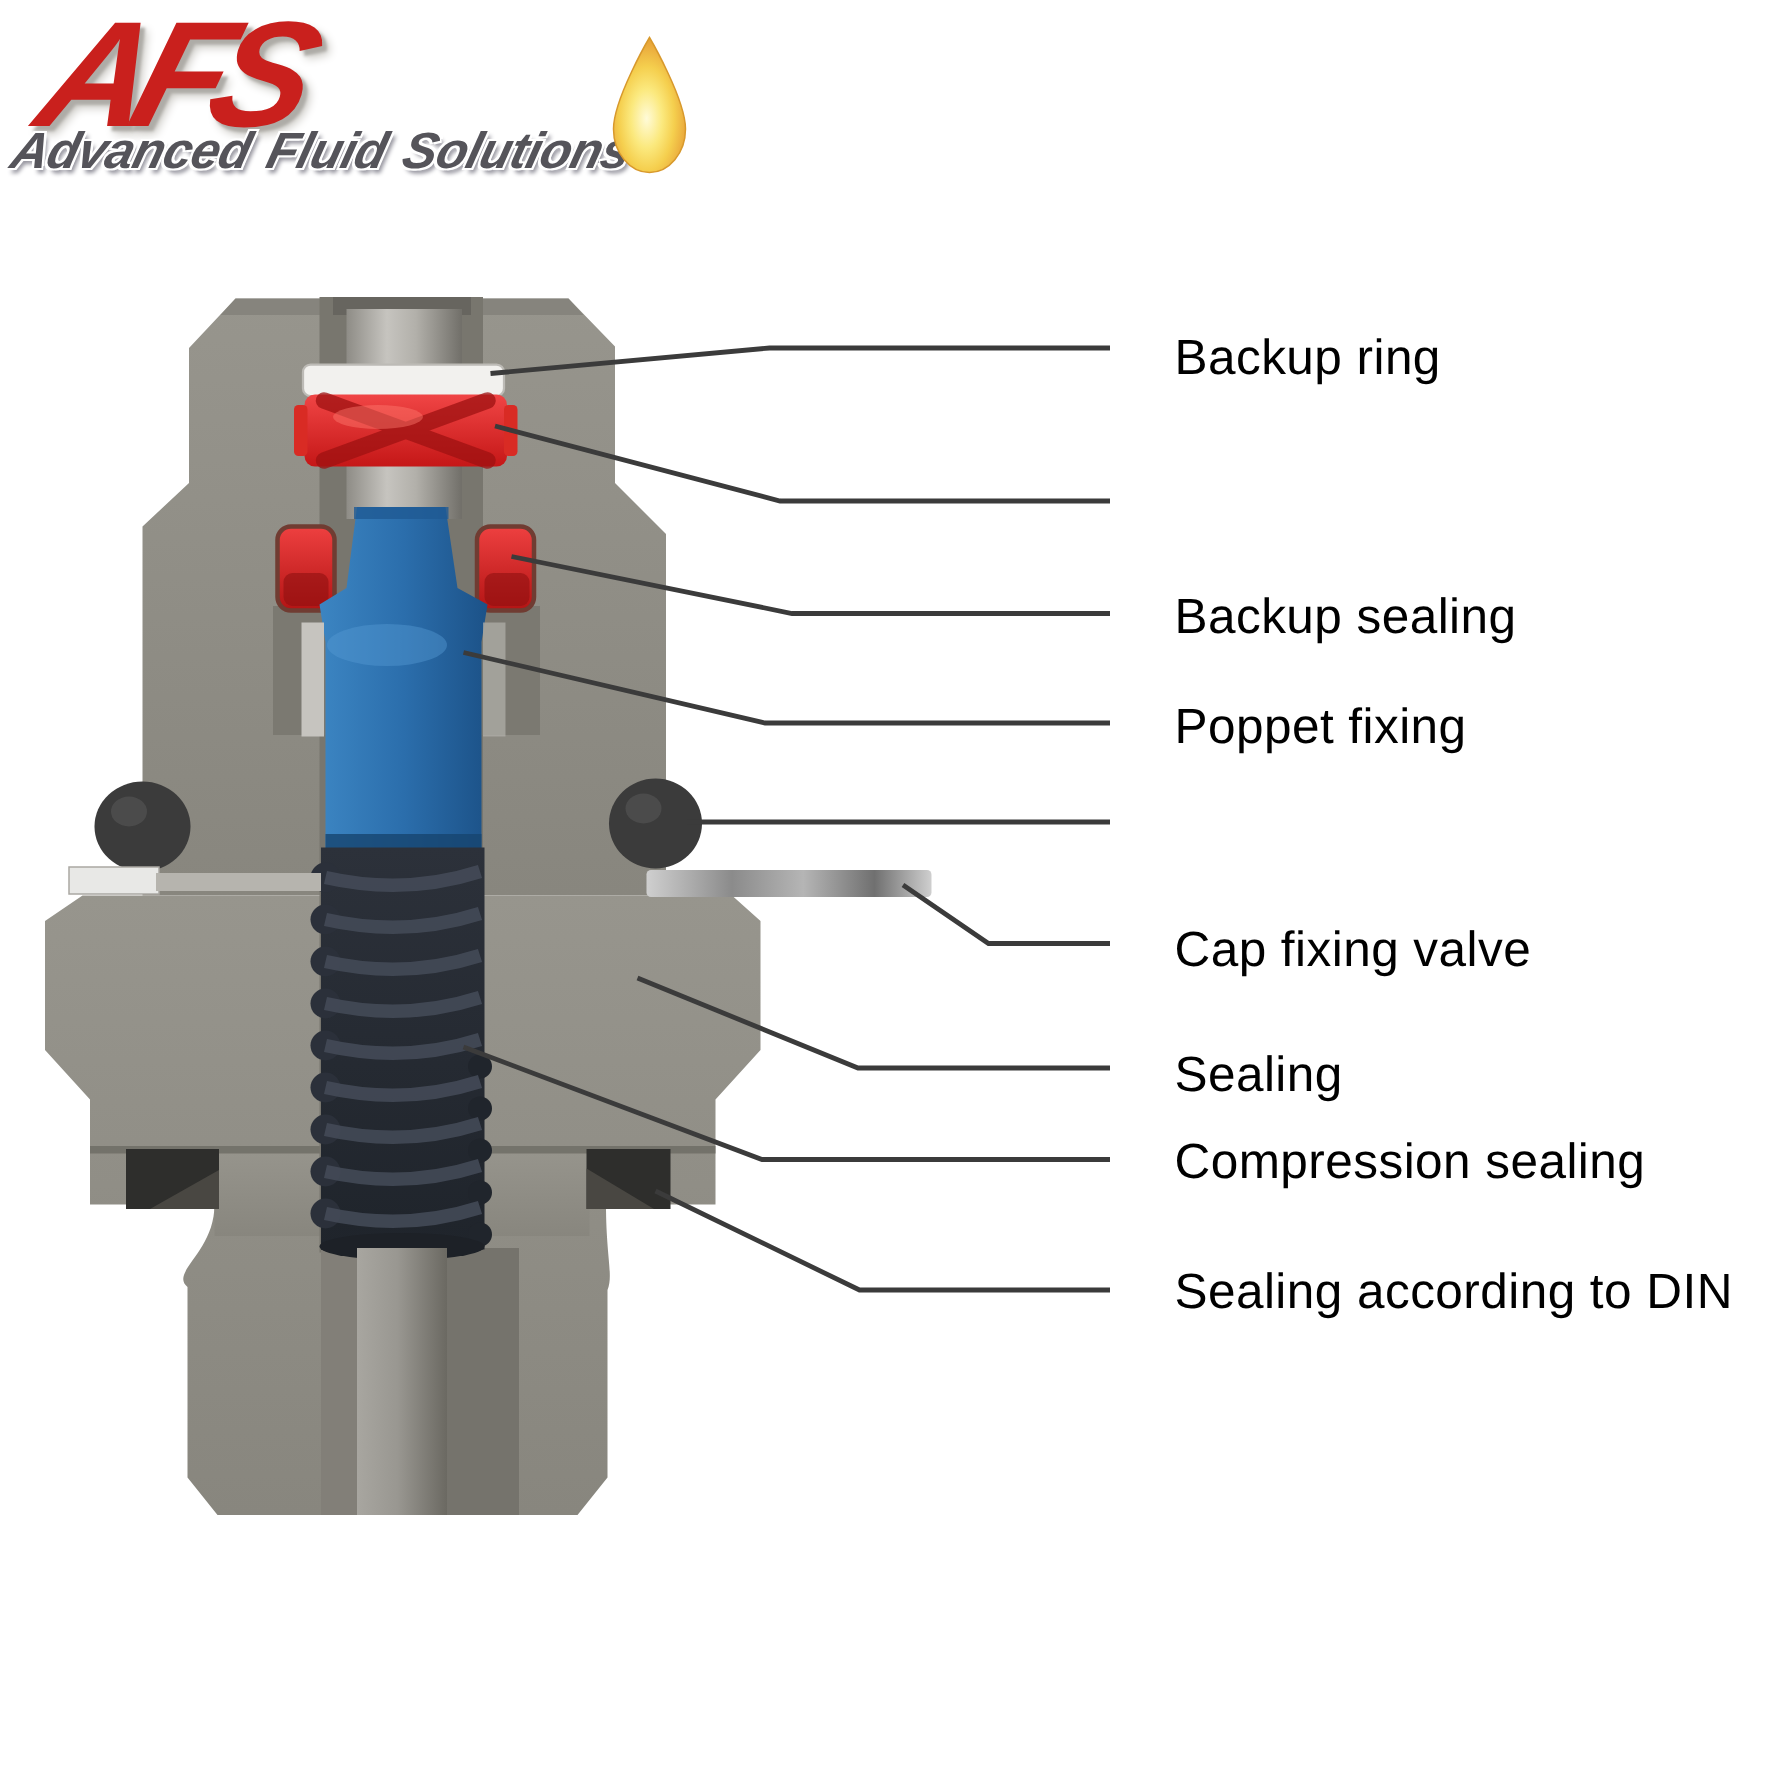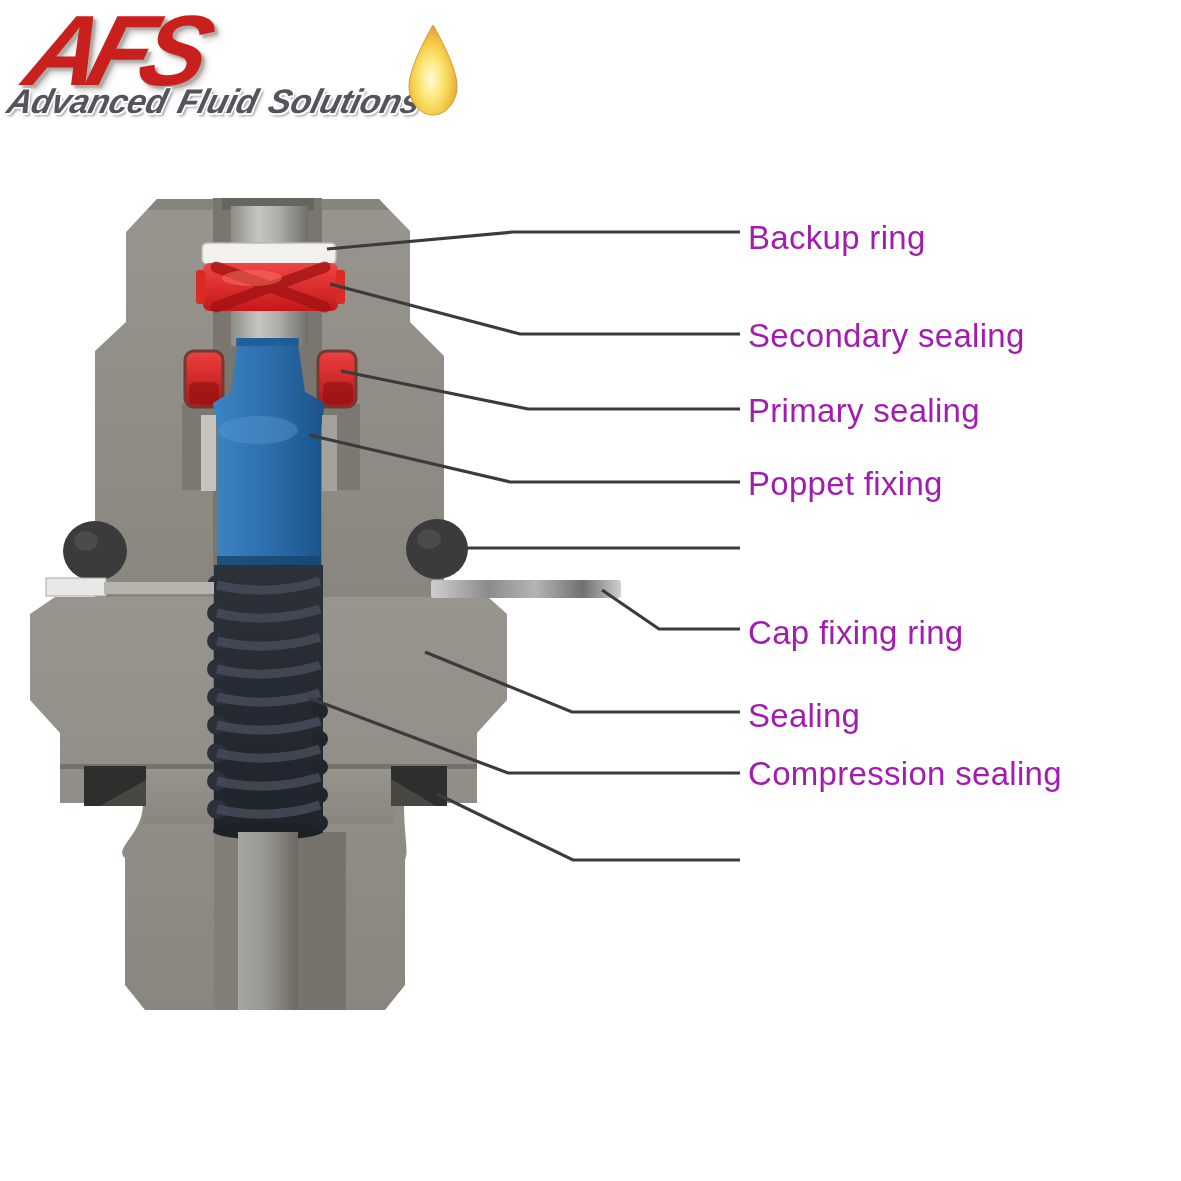--- a/index.html
+++ b/index.html
@@ -21,22 +21,22 @@
     font-size:34px;line-height:34px;font-weight:bold;font-style:italic;
     letter-spacing:-0.5px;word-spacing:3px;color:#55545a;
     transform:skewX(-14deg);transform-origin:left bottom;white-space:nowrap;
     text-shadow:-1.5px -1.5px 0 #fff, 1.5px -1.5px 0 #fff, -1.5px 1.5px 0 #fff,
                  1.5px 1.5px 0 #fff, 3px 3px 3px #91909a;
   }
   .drop-wrap{position:absolute;left:402px;top:22px;width:62px;height:98px;}
   
   .diagram-svg{position:absolute;left:0;top:0;}
   .lbl{
-    position:absolute;left:748px;transform:translateY(-50%);
-    font-size:33px;color:#a21caf;letter-spacing:0.3px;white-space:nowrap;
+    position:absolute;left:783px;transform:translateY(-50%);
+    font-size:33px;color:#000000;letter-spacing:0.3px;white-space:nowrap;
   }
 </style>
 </head>
 <body>
 
 <div class="canvas">
 
   <div class="logo">
     <div class="afs-acronym">AFS</div>
     <div class="afs-tagline">Advanced Fluid Solutions</div>
@@ -198,20 +198,20 @@
       <polyline points="309,435 510,482 740,482"></polyline>
       <polyline points="458,548 740,548"></polyline>
       <polyline points="602,590 659,629 740,629"></polyline>
       <polyline points="425,652 572,712 740,712"></polyline>
       <polyline points="309,698 508,773 740,773"></polyline>
       <polyline points="437,794 573,860 740,860"></polyline>
     </g>
   </svg>
 
   <div class="lbl" style="top:238px">Backup ring</div>
-  <div class="lbl" style="top:336px">Secondary sealing</div>
-  <div class="lbl" style="top:411px">Primary sealing</div>
+  <div class="lbl" style="top:411px">Backup sealing</div>
   <div class="lbl" style="top:484px">Poppet fixing</div>
-  <div class="lbl" style="top:633px">Cap fixing ring</div>
+  <div class="lbl" style="top:633px">Cap fixing valve</div>
   <div class="lbl" style="top:716px">Sealing</div>
   <div class="lbl" style="top:774px">Compression sealing</div>
+  <div class="lbl" style="top:861px">Sealing according to DIN</div>
 
 </div>
 
 </body></html>

